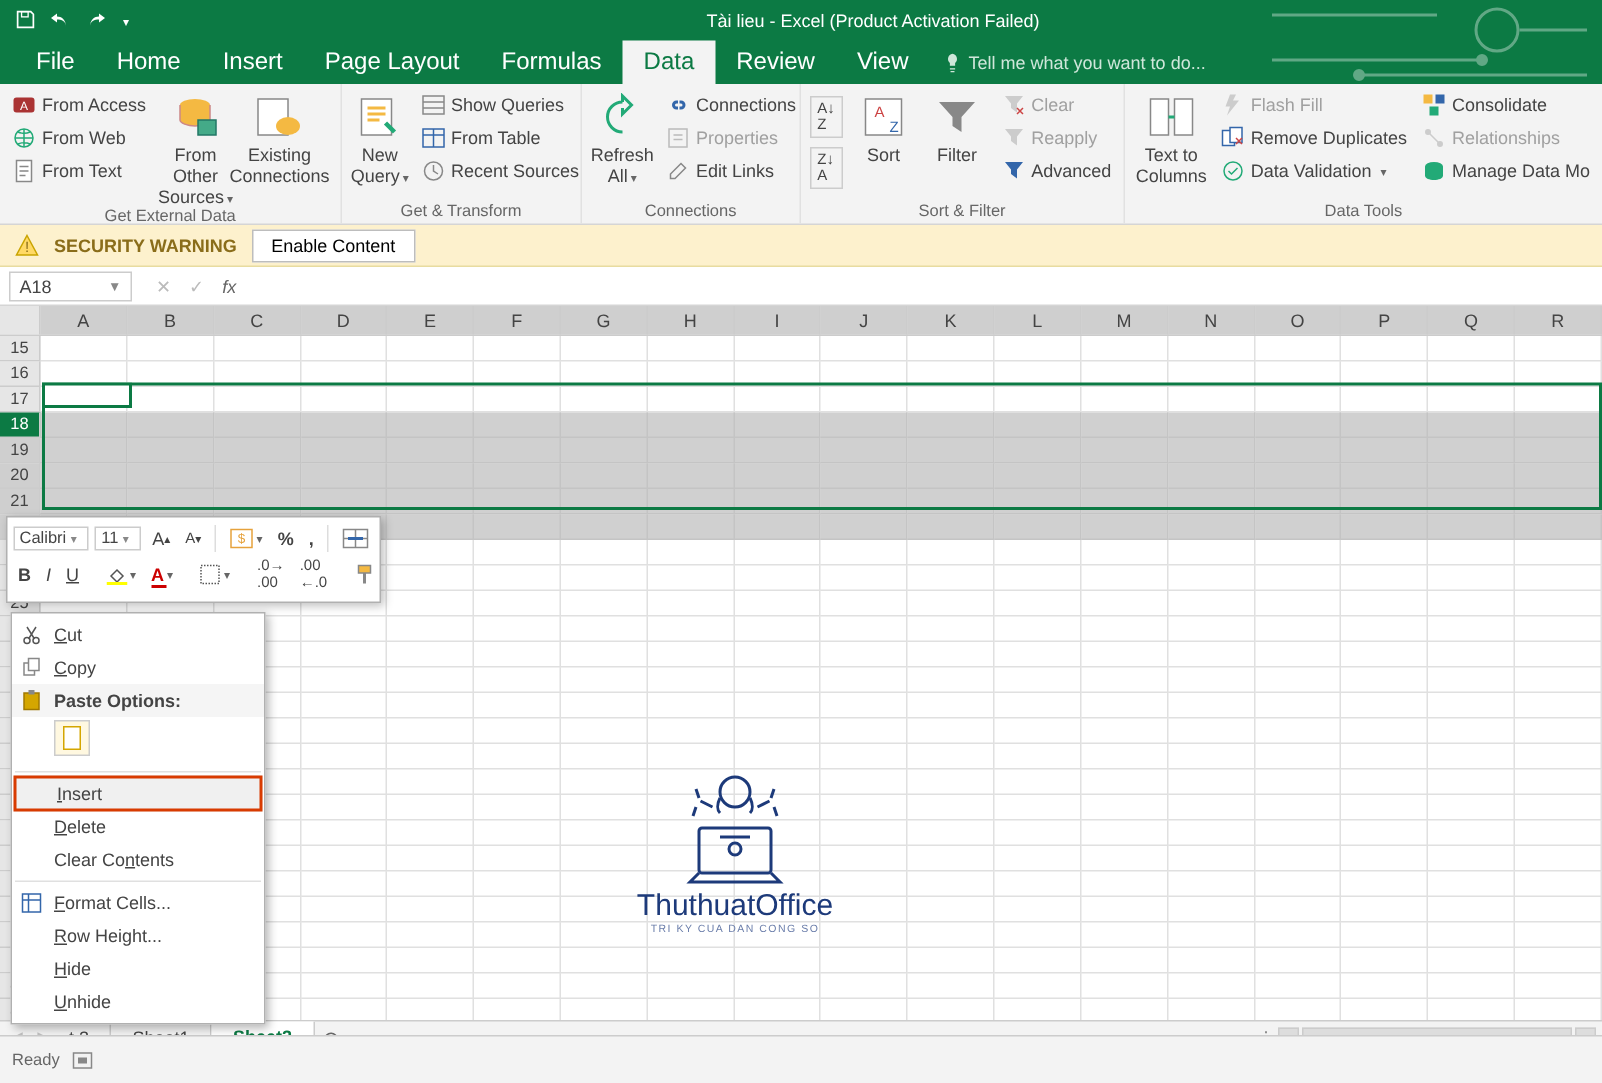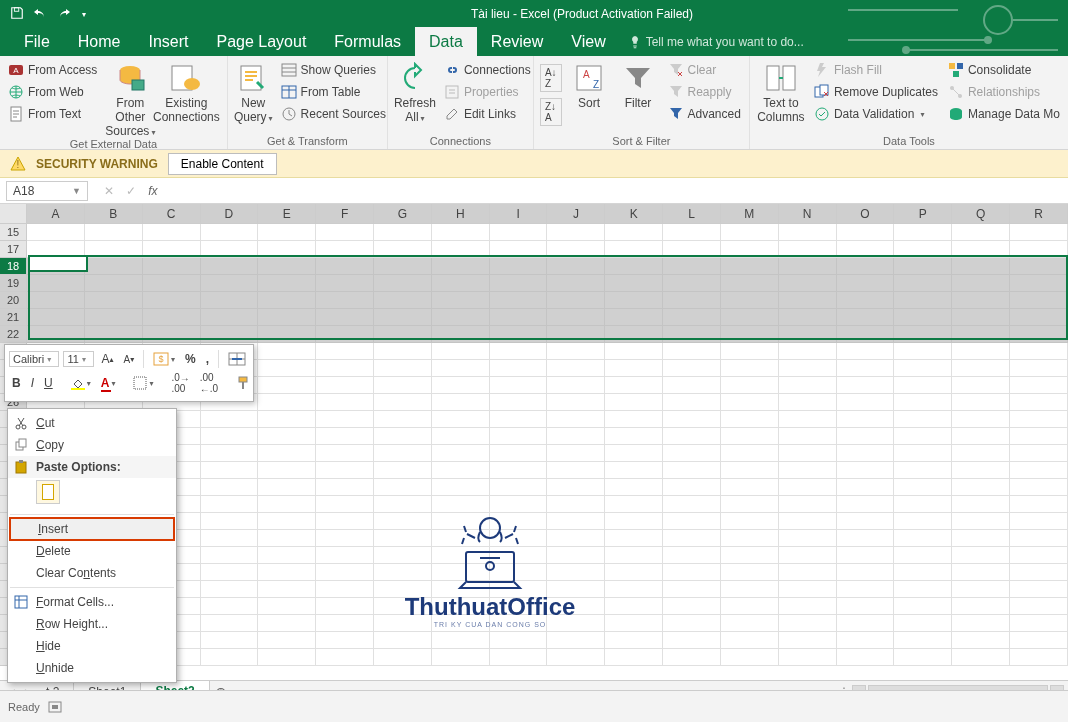--- a/index.html
+++ b/index.html
@@ -71,21 +71,21 @@
 .ctx-item.hl { border: 2px solid #d83b01; background: #f0f0f0; margin: -1px 1px; padding: 3px 9px 3px 27px; }
 .ctx-header { font-weight: bold; background: #f5f5f5; }
 .ctx-sep-row { height: 1px; background: #e0e0e0; margin: 3px 2px; }
 .ctx-paste-opts { padding: 2px 28px 4px; }
 .ctx-chip { display: inline-block; width: 24px; height: 24px; border: 1px solid #ccc; margin-right: 4px; background: #fff8e0; position: relative; }
 .ctx-chip::after { content: ""; position: absolute; left: 5px; top: 3px; width: 10px; height: 14px; background: #fff; border: 1px solid #d4a600; }
 .uline { text-decoration: underline; }
 
 
 .watermark { position: absolute; left: 380px; top: 510px; width: 220px; text-align: center; z-index: 1; color: #1d3a7a; }
-.watermark .name { font-weight: bold; font-size: 24px; }
+.watermark .name { font-weight: normal; font-size: 20px; }
 .watermark .sub { font-size: 7px; letter-spacing: 1px; color: #6a7daa; }
 
 
 .sheet-bar { position: absolute; left: 0; right: 0; bottom: 20px; height: 22px; border-top: 1px solid #ccc; background: #f3f3f3; display: flex; align-items: center; }
 .sheet-nav { width: 40px; text-align: center; color: #c0c0c0; font-size: 10px; display: flex; justify-content: center; gap: 6px; }
 .sheet-nav span { cursor: pointer; }
 .sheet-tab { padding: 3px 14px; border-right: 1px solid #ccc; background: #f3f3f3; font-size: 12px; cursor: pointer; }
 .sheet-tab.active { background: #fff; border-bottom: 2px solid #0c7a44; color: #0c7a44; font-weight: 600; }
 .sheet-tab.cut { padding-left: 6px; }
 .add-sheet { width: 22px; text-align: center; color: #666; font-size: 14px; cursor: pointer; }
@@ -427,20 +427,41 @@
         <div class="cell"></div>
         <div class="cell"></div>
         <div class="cell"></div>
         <div class="cell"></div>
         <div class="cell"></div>
         <div class="cell"></div>
         <div class="cell"></div>
         <div class="cell"></div>
       </div>
       <div class="g-row">
+        <div class="row-h">16</div>
+        <div class="cell"></div>
+        <div class="cell"></div>
+        <div class="cell"></div>
+        <div class="cell"></div>
+        <div class="cell"></div>
+        <div class="cell"></div>
+        <div class="cell"></div>
+        <div class="cell"></div>
+        <div class="cell"></div>
+        <div class="cell"></div>
+        <div class="cell"></div>
+        <div class="cell"></div>
+        <div class="cell"></div>
+        <div class="cell"></div>
+        <div class="cell"></div>
+        <div class="cell"></div>
+        <div class="cell"></div>
+        <div class="cell"></div>
+      </div>
+      <div class="g-row">
         <div class="row-h">17</div>
         <div class="cell"></div>
         <div class="cell"></div>
         <div class="cell"></div>
         <div class="cell"></div>
         <div class="cell"></div>
         <div class="cell"></div>
         <div class="cell"></div>
         <div class="cell"></div>
         <div class="cell"></div>

